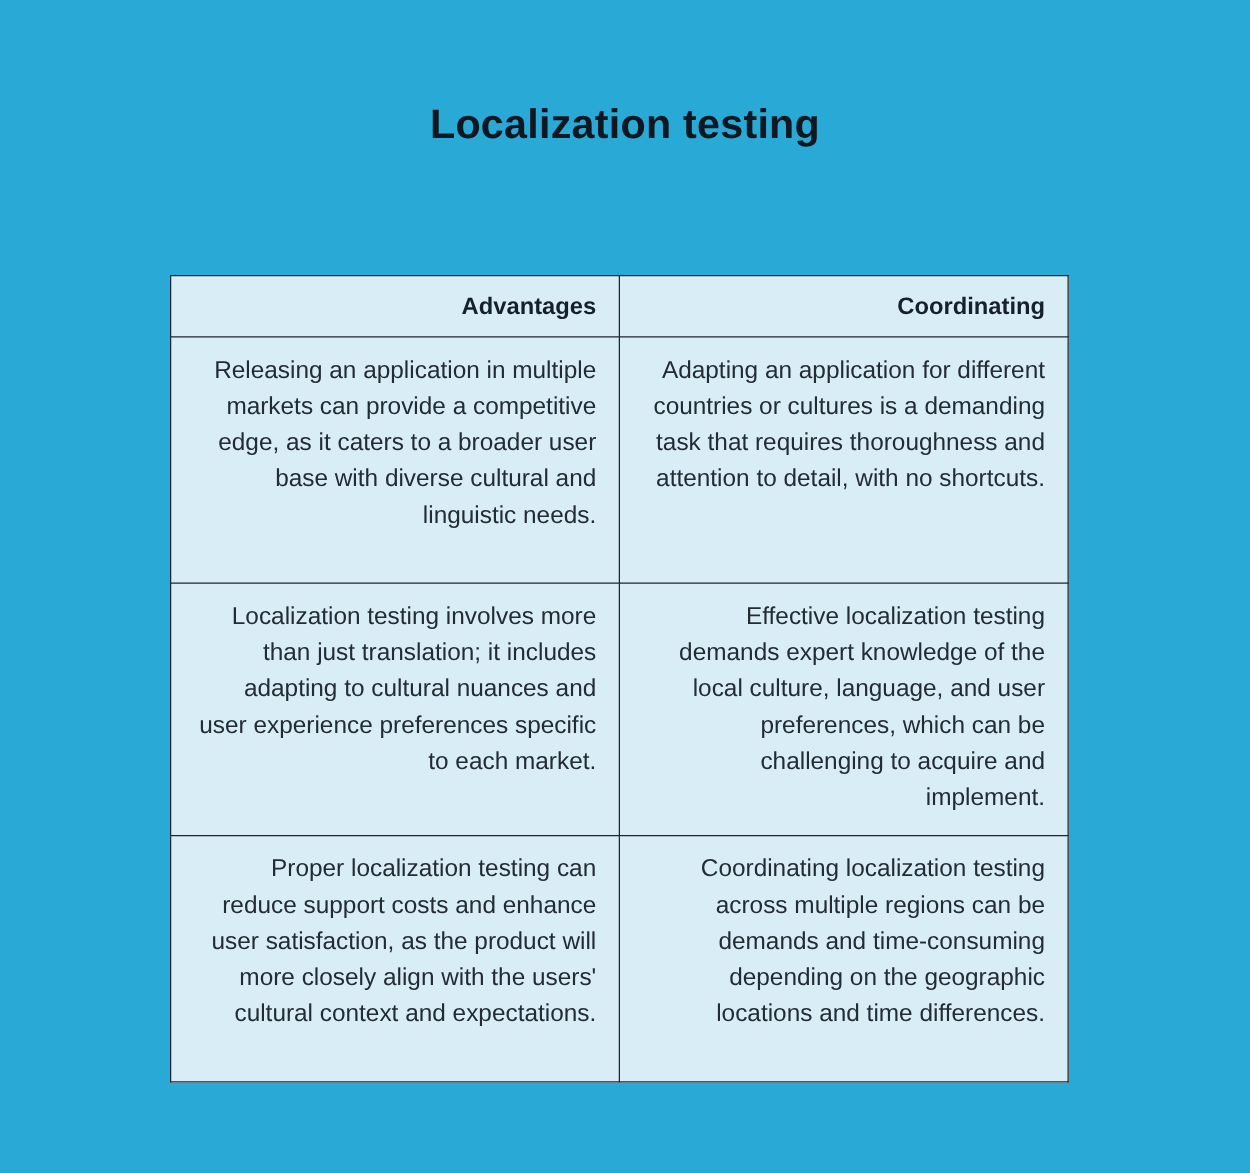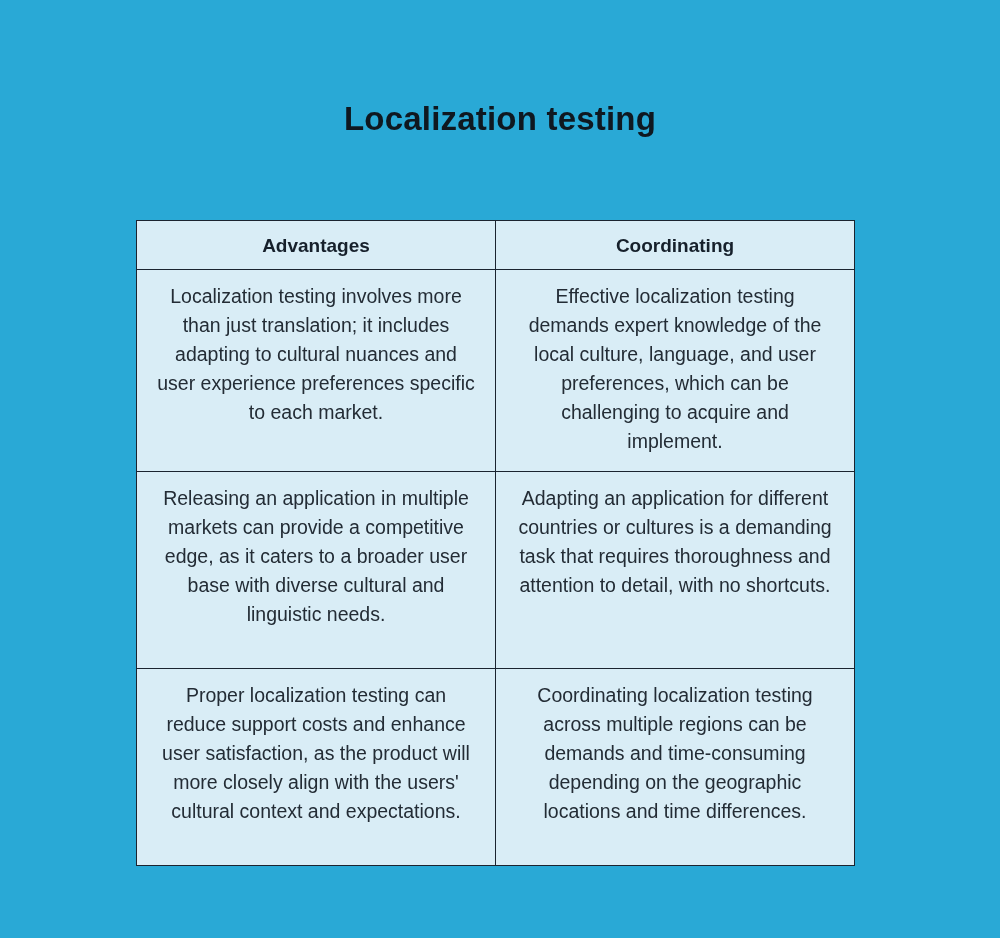--- a/index.html
+++ b/index.html
@@ -12,21 +12,21 @@
   }
   .canvas {
     position: relative;
     width: 1000px;
     height: 938px;
     background: #29A9D6;
     overflow: hidden;
   }
   .page-title {
     margin: 0;
-    padding-top: 100px;
+    padding-top: 80px;
     text-align: center;
     font-size: 33px;
     line-height: 38px;
     font-weight: 700;
     letter-spacing: 0.2px;
     color: #0F1820;
   }
   .comparison-table {
     position: absolute;
     left: 136px;
@@ -35,21 +35,21 @@
     border-collapse: collapse;
     table-layout: fixed;
     background: #D9EDF6;
   }
   .comparison-table th,
   .comparison-table td {
     width: 50%;
     border: 1px solid #1B2430;
     background: #D9EDF6;
     vertical-align: top;
-    text-align: center;
+    text-align: right;
     margin-top: 20px;
   }
   .comparison-table th {
     font-size: 19px;
     font-weight: 700;
     color: #16202B;
     padding: 12px 18px 11px 18px;
     line-height: 25px;
   }
   .comparison-table td {
@@ -70,26 +70,26 @@
 
   <table class="comparison-table">
     <thead>
       <tr>
         <th>Advantages</th>
         <th>Coordinating</th>
       </tr>
     </thead>
     <tbody>
       <tr>
+        <td>Releasing an application in multiple markets can provide a competitive edge, as it caters to a broader user base with diverse cultural and linguistic needs.</td>
+        <td>Adapting an application for different countries or cultures is a demanding task that requires thoroughness and attention to detail, with no shortcuts.</td>
+      </tr>
+      <tr>
         <td>Localization testing involves more than just translation; it includes adapting to cultural nuances and user experience preferences specific to each market.</td>
         <td>Effective localization testing demands expert knowledge of the local culture, language, and user preferences, which can be challenging to acquire and implement.</td>
-      </tr>
-      <tr>
-        <td>Releasing an application in multiple markets can provide a competitive edge, as it caters to a broader user base with diverse cultural and linguistic needs.</td>
-        <td>Adapting an application for different countries or cultures is a demanding task that requires thoroughness and attention to detail, with no shortcuts.</td>
       </tr>
       <tr>
         <td>Proper localization testing can reduce support costs and enhance user satisfaction, as the product will more closely align with the users' cultural context and expectations.</td>
         <td>Coordinating localization testing across multiple regions can be demands and time-consuming depending on the geographic locations and time differences.</td>
       </tr>
     </tbody>
   </table>
 </div>
 
 </body></html>

